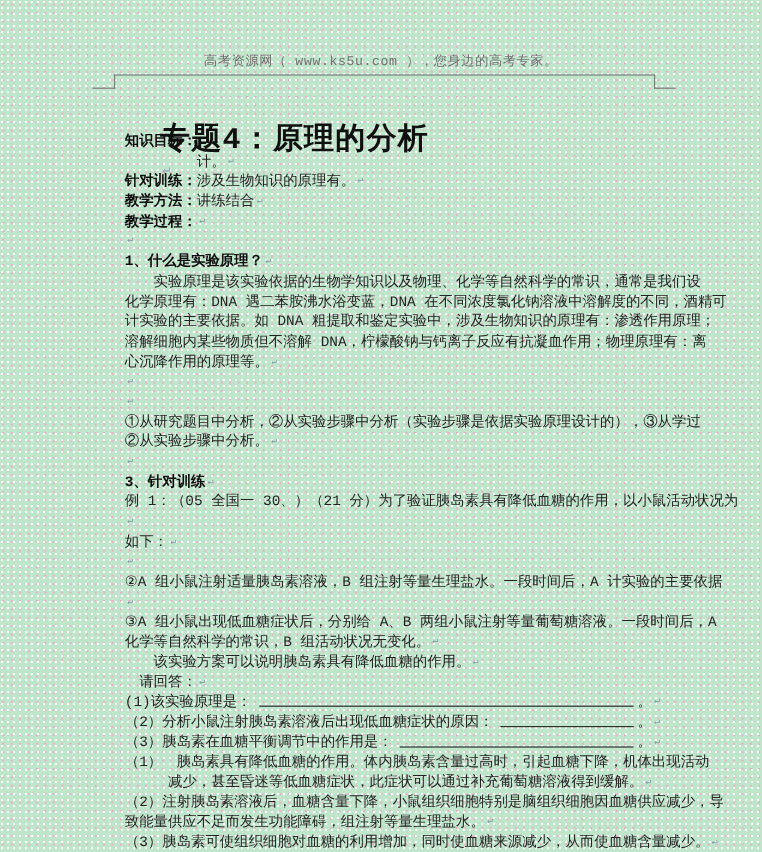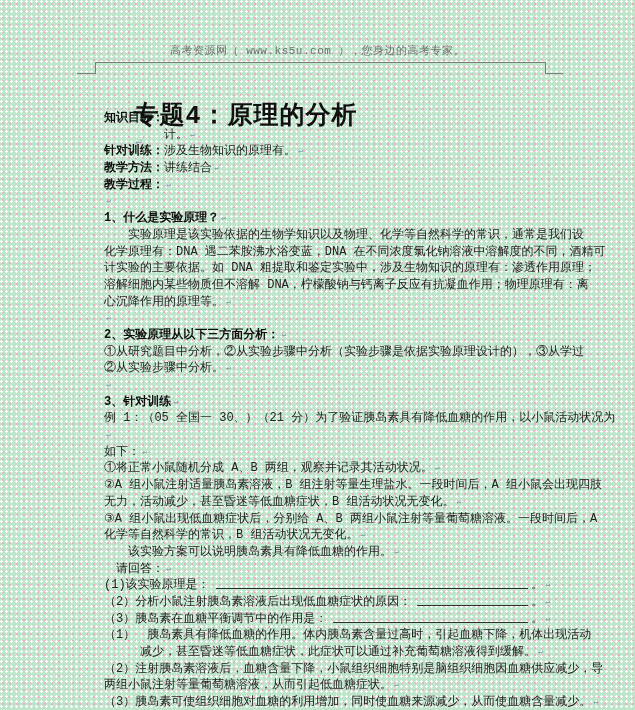--- a/index.html
+++ b/index.html
@@ -101,38 +101,38 @@
       <div class="line"><b>教学方法：</b><span class="txt">讲练结合</span><span class="pmark">↵</span></div>
       <div class="line"><b>教学过程：</b><span class="pmark">↵</span></div>
       <div class="line"><span class="pmark">↵</span></div>
       <div class="line bold"><span class="txt">1、什么是实验原理？</span><span class="pmark">↵</span></div>
       <div class="line"><span class="txt">　　实验原理是该实验依据的生物学知识以及物理、化学等自然科学的常识，通常是我们设</span></div>
       <div class="line"><span class="txt">化学原理有：DNA 遇二苯胺沸水浴变蓝，DNA 在不同浓度氯化钠溶液中溶解度的不同，酒精可</span></div>
       <div class="line"><span class="txt">计实验的主要依据。如 DNA 粗提取和鉴定实验中，涉及生物知识的原理有：渗透作用原理；</span></div>
       <div class="line"><span class="txt">溶解细胞内某些物质但不溶解 DNA，柠檬酸钠与钙离子反应有抗凝血作用；物理原理有：离</span></div>
       <div class="line"><span class="txt">心沉降作用的原理等。</span><span class="pmark">↵</span></div>
       <div class="line"><span class="pmark">↵</span></div>
-      <div class="line bold"><span class="txt">2、实验原理从以下三方面分析：</span><span class="pmark">↵</span></div>
+      <div class="line bold"><span class="pmark">↵</span></div>
       <div class="line"><span class="txt">①从研究题目中分析，②从实验步骤中分析（实验步骤是依据实验原理设计的），③从学过</span></div>
       <div class="line"><span class="txt">②从实验步骤中分析。</span><span class="pmark">↵</span></div>
       <div class="line"><span class="pmark">↵</span></div>
       <div class="line bold"><span class="txt">3、针对训练</span><span class="pmark">↵</span></div>
       <div class="line"><span class="txt">例 1：（05 全国一 30、）（21 分）为了验证胰岛素具有降低血糖的作用，以小鼠活动状况为</span></div>
       <div class="line"><span class="pmark">↵</span></div>
       <div class="line"><span class="txt">如下：</span><span class="pmark">↵</span></div>
-      <div class="line"><span class="txt">①将正常小鼠随机分成 A、B 两组，观察并记录其活动状况。</span><span class="pmark">↵</span></div>
-      <div class="line"><span class="txt">②A 组小鼠注射适量胰岛素溶液，B 组注射等量生理盐水。一段时间后，A 组小鼠会出现四肢</span></div>
-      <div class="line"><span class="txt">无力，活动减少，甚至昏迷等低血糖症状，B 组活动状况无变化。</span><span class="pmark">↵</span></div>
+      <div class="line"><span class="pmark">↵</span></div>
+      <div class="line"><span class="txt">②A 组小鼠注射适量胰岛素溶液，B 组注射等量生理盐水。一段时间后，A 计实验的主要依据</span></div>
+      <div class="line"><span class="pmark">↵</span></div>
       <div class="line"><span class="txt">③A 组小鼠出现低血糖症状后，分别给 A、B 两组小鼠注射等量葡萄糖溶液。一段时间后，A</span></div>
       <div class="line"><span class="txt">化学等自然科学的常识，B 组活动状况无变化。</span><span class="pmark">↵</span></div>
       <div class="line"><span class="txt">　　该实验方案可以说明胰岛素具有降低血糖的作用。</span><span class="pmark">↵</span></div>
       <div class="line"><span class="txt">　请回答：</span><span class="pmark">↵</span></div>
       <div class="line"><span class="txt">(1)该实验原理是：</span><span class="blank"></span><span class="txt">。</span><span class="pmark">↵</span></div>
       <div class="line"><span class="txt">（2）分析小鼠注射胰岛素溶液后出现低血糖症状的原因：</span><span class="blank"></span><span class="txt">。</span><span class="pmark">↵</span></div>
       <div class="line"><span class="txt">（3）胰岛素在血糖平衡调节中的作用是：</span><span class="blank"></span><span class="txt">。</span><span class="pmark">↵</span></div>
       <div class="line"><span class="txt">（1）　胰岛素具有降低血糖的作用。体内胰岛素含量过高时，引起血糖下降，机体出现活动</span></div>
       <div class="line"><span class="txt">　　　减少，甚至昏迷等低血糖症状，此症状可以通过补充葡萄糖溶液得到缓解。</span><span class="pmark">↵</span></div>
       <div class="line"><span class="txt">（2）注射胰岛素溶液后，血糖含量下降，小鼠组织细胞特别是脑组织细胞因血糖供应减少，导</span></div>
-      <div class="line"><span class="txt">两组小鼠注射等量葡萄糖溶液，从而引起低血糖症状。</span><span class="pmark">↵</span></div>
+      <div class="line"><span class="txt">致能量供应不足而发生功能障碍，组注射等量生理盐水。</span><span class="pmark">↵</span></div>
       <div class="line"><span class="txt">（3）胰岛素可使组织细胞对血糖的利用增加，同时使血糖来源减少，从而使血糖含量减少。</span><span class="pmark">↵</span></div>
     </div>
 
 </div>
 
 </body></html>

